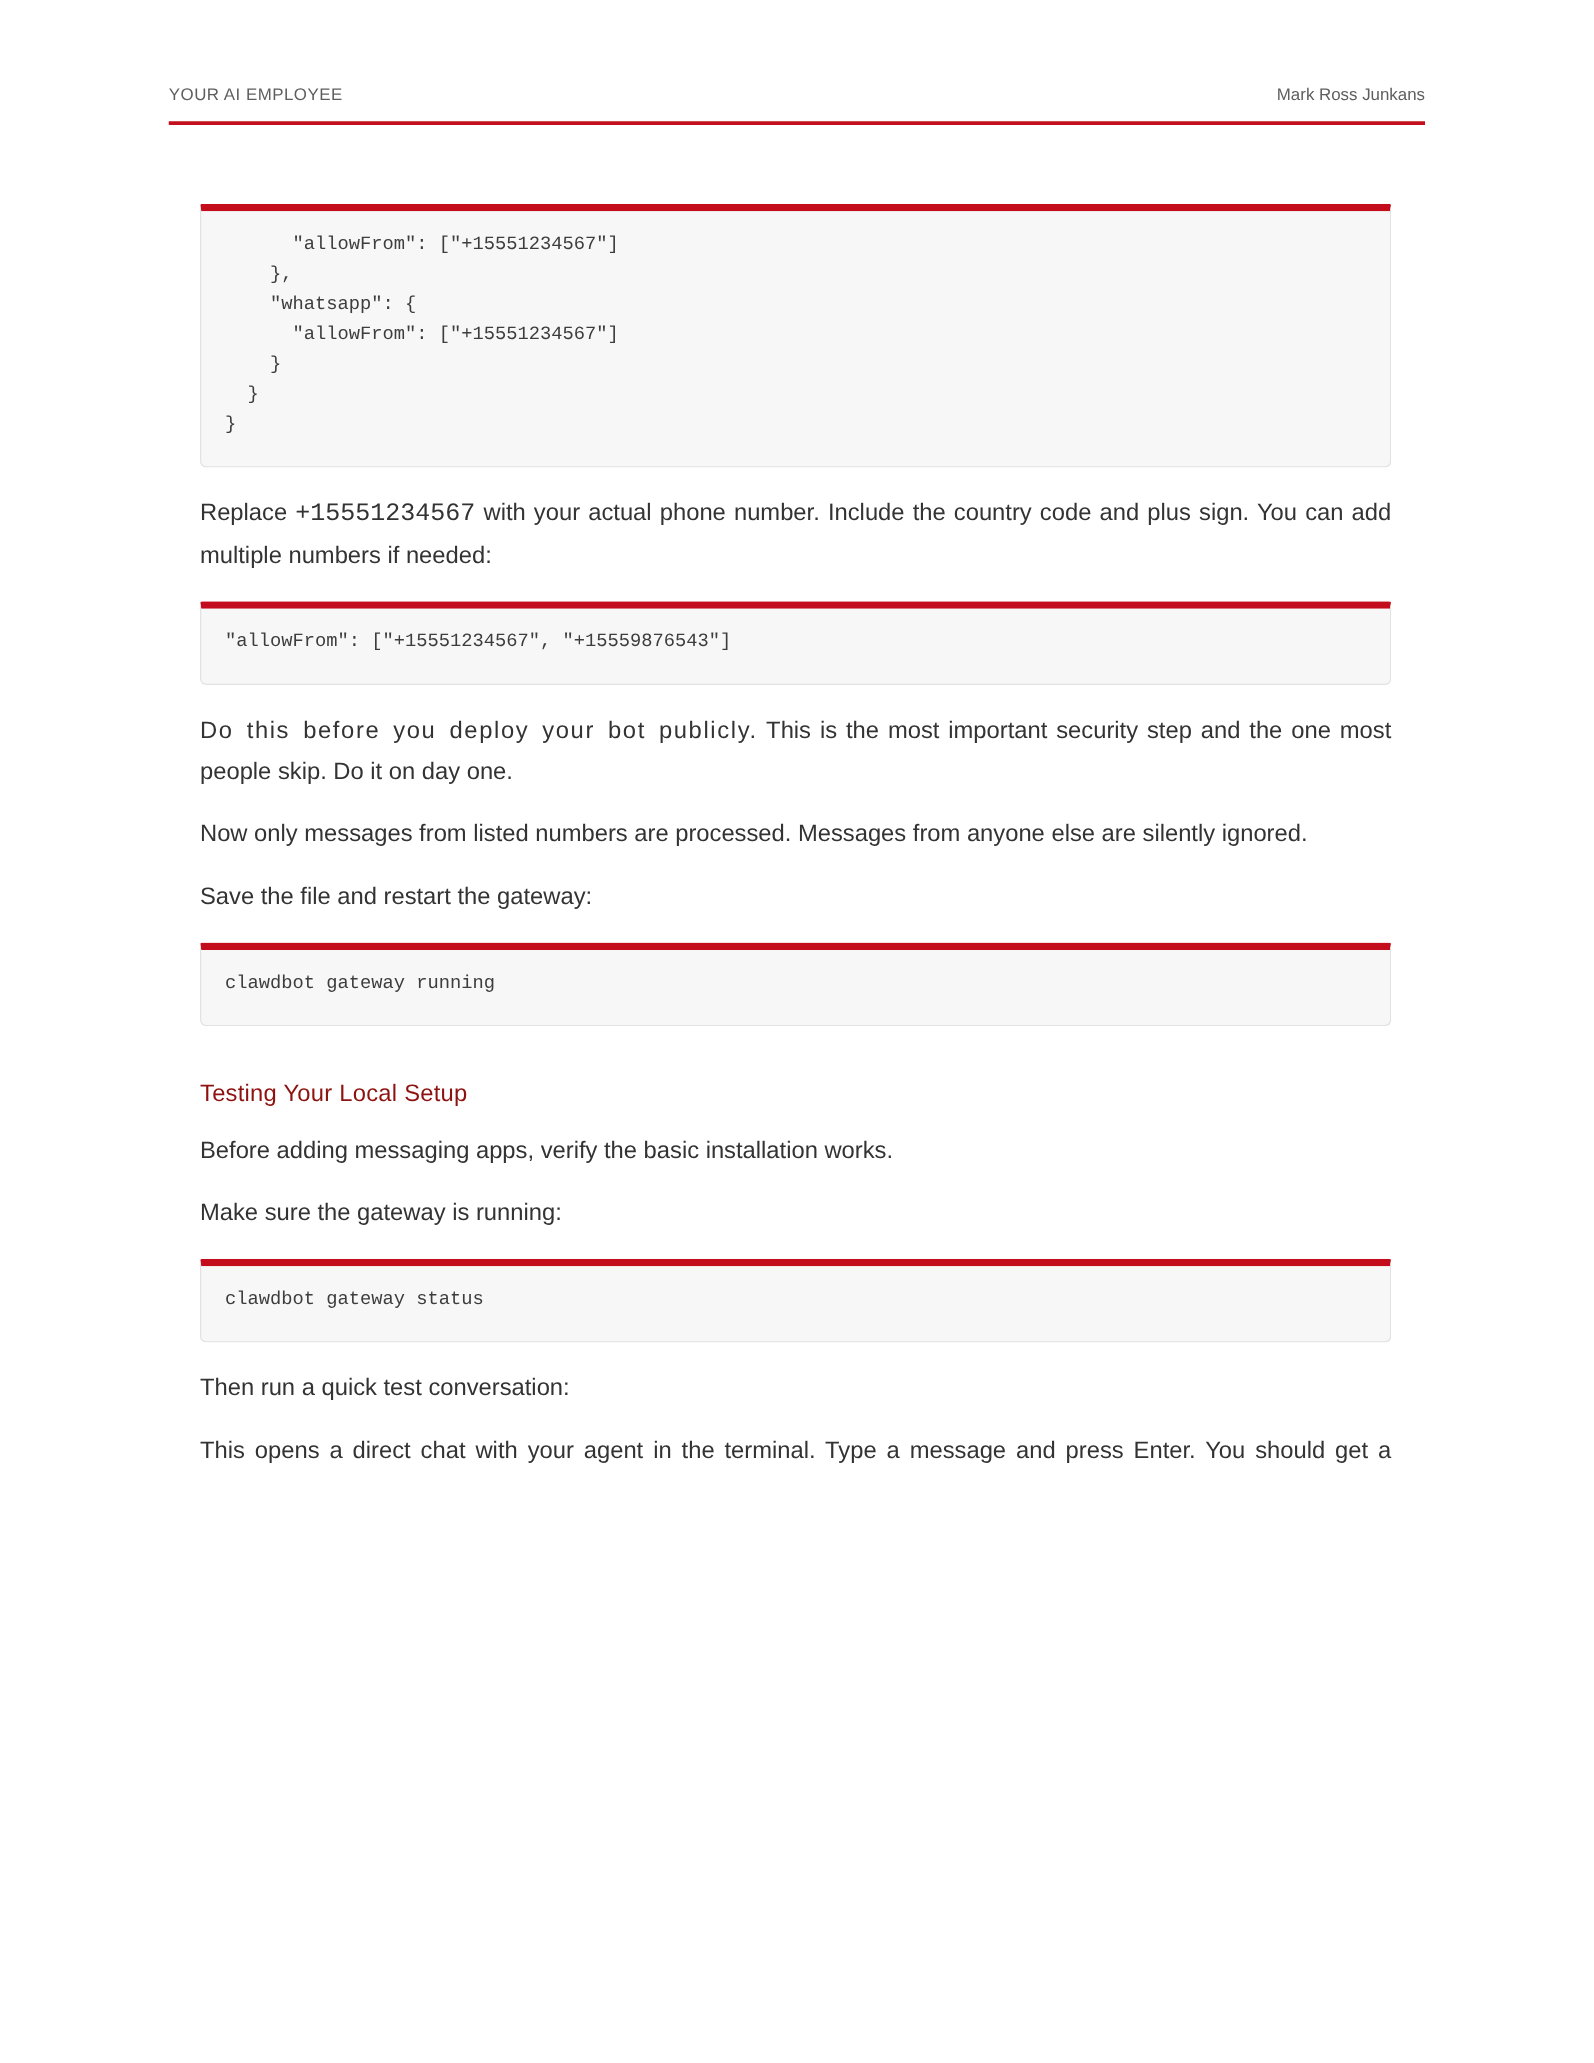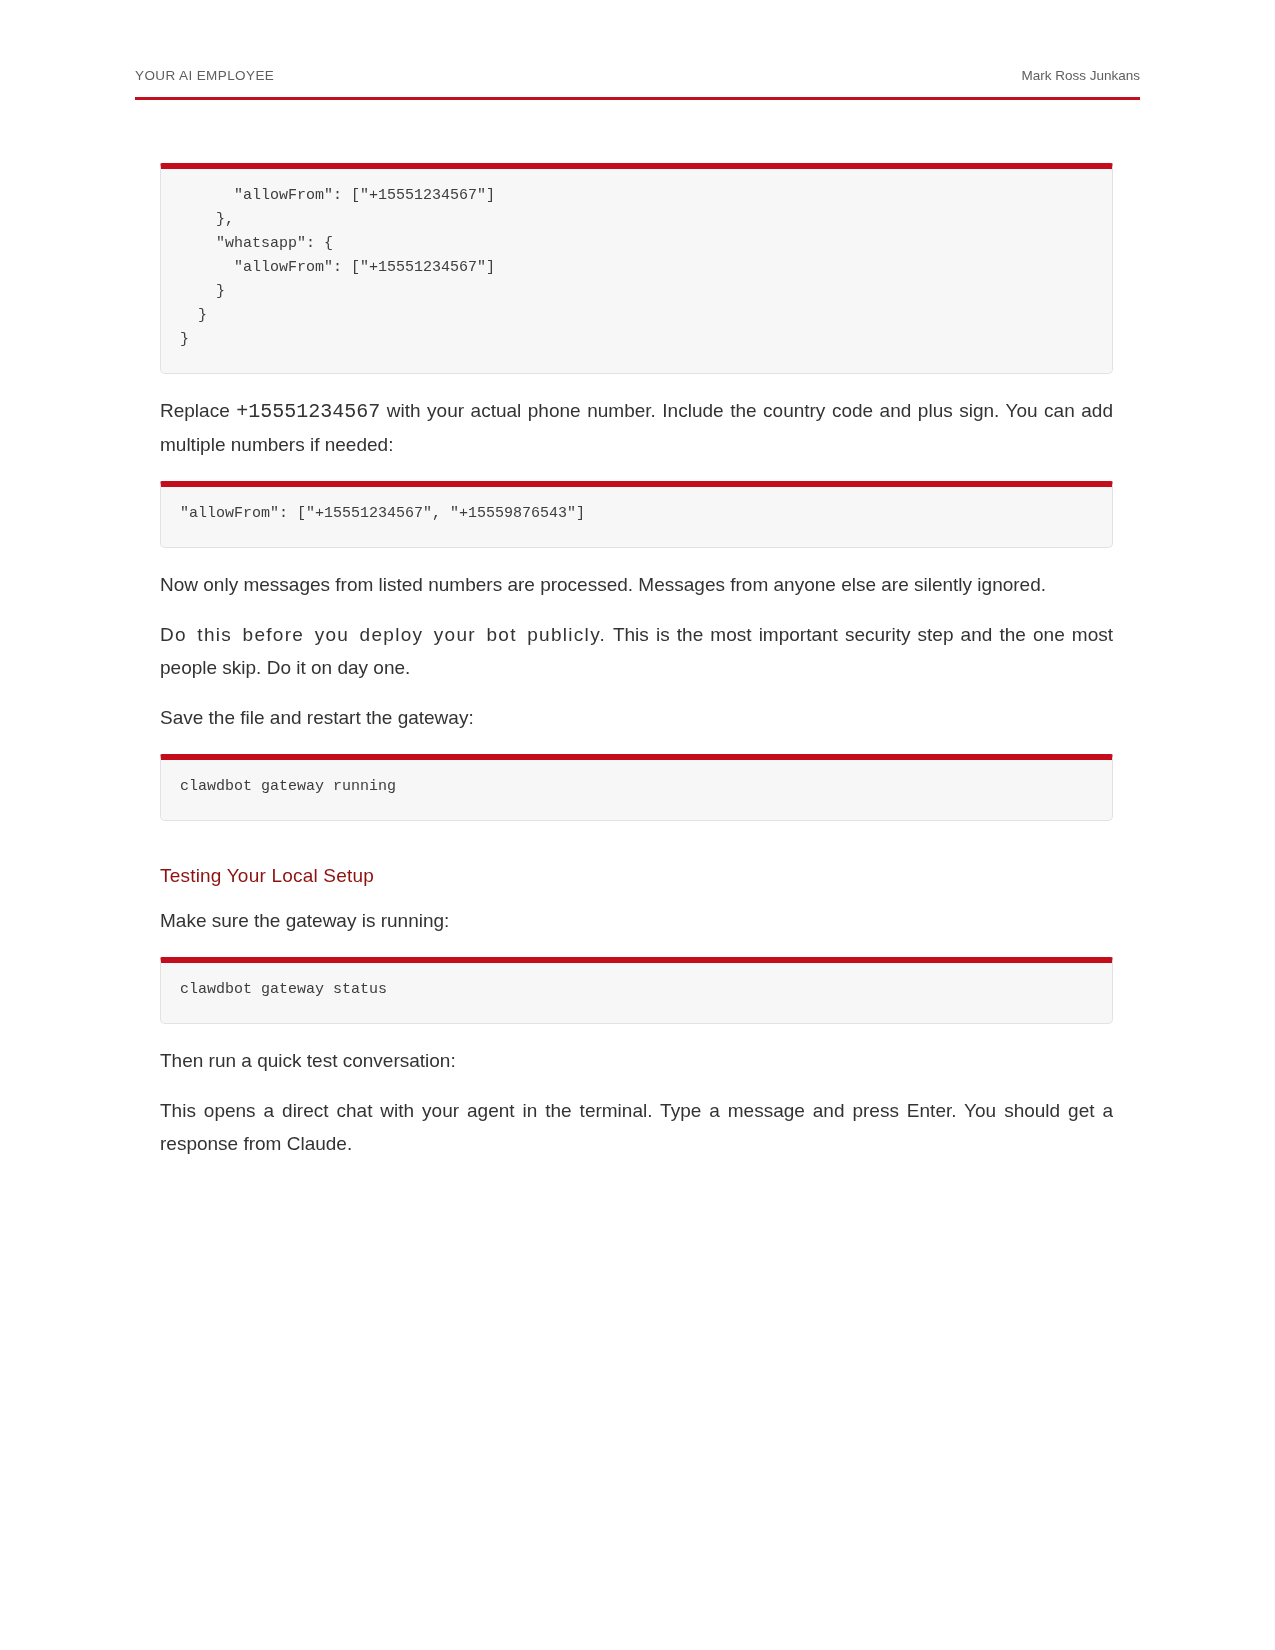--- a/index.html
+++ b/index.html
@@ -105,32 +105,33 @@
   }
 }</pre>
     </div>
 
     <p class="para justify"><span>Replace </span><code class="inline-code">+15551234567</code><span> with your actual phone number. Include the country code and plus sign. You can add multiple numbers if needed:</span></p>
 
     <div class="code-block">
       <pre class="code-body">"allowFrom": ["+15551234567", "+15559876543"]</pre>
     </div>
 
+    <p class="para justify"><span class="lead-em">Do this before you deploy your bot publicly.</span><span> This is the most important security step and the one most people skip. Do it on day one.</span></p>
+
     <p class="para justify">Now only messages from listed numbers are processed. Messages from anyone else are silently ignored.</p>
-
-    <p class="para justify"><span class="lead-em">Do this before you deploy your bot publicly.</span><span> This is the most important security step and the one most people skip. Do it on day one.</span></p>
 
     <p class="para">Save the file and restart the gateway:</p>
 
     <div class="code-block">
       <pre class="code-body">clawdbot gateway running</pre>
     </div>
 
     <h2 class="section-heading">Testing Your Local Setup</h2>
 
+    <p class="para">Before adding messaging apps, verify the basic installation works.</p>
 
     <p class="para">Make sure the gateway is running:</p>
 
     <div class="code-block">
       <pre class="code-body">clawdbot gateway status</pre>
     </div>
 
     <p class="para">Then run a quick test conversation:</p>
 
 

